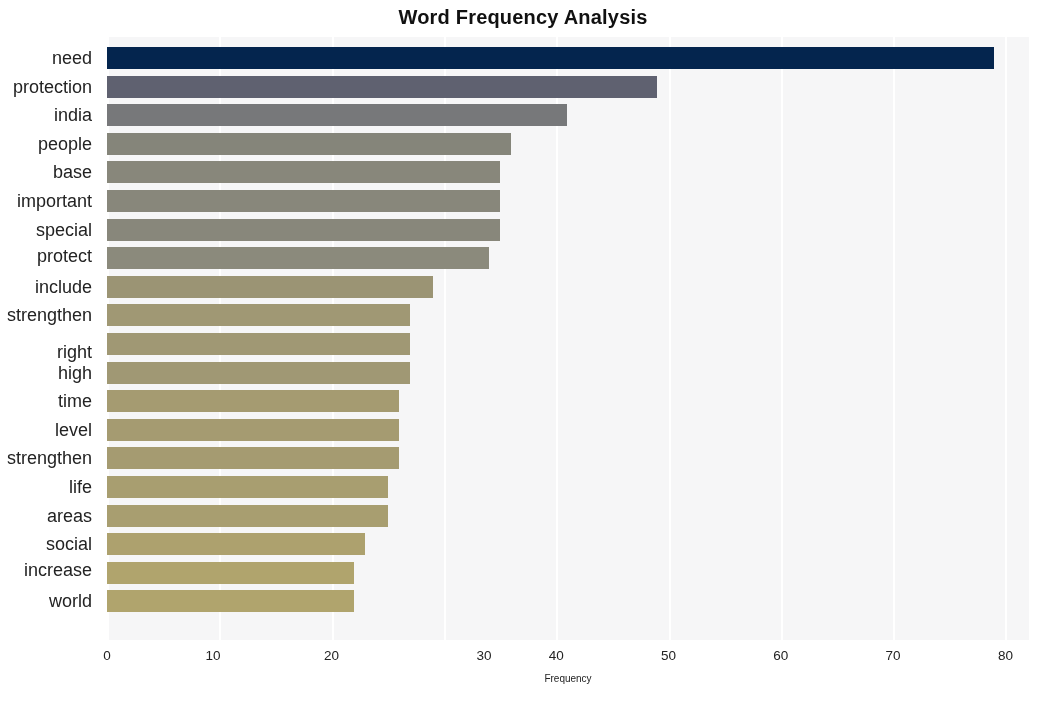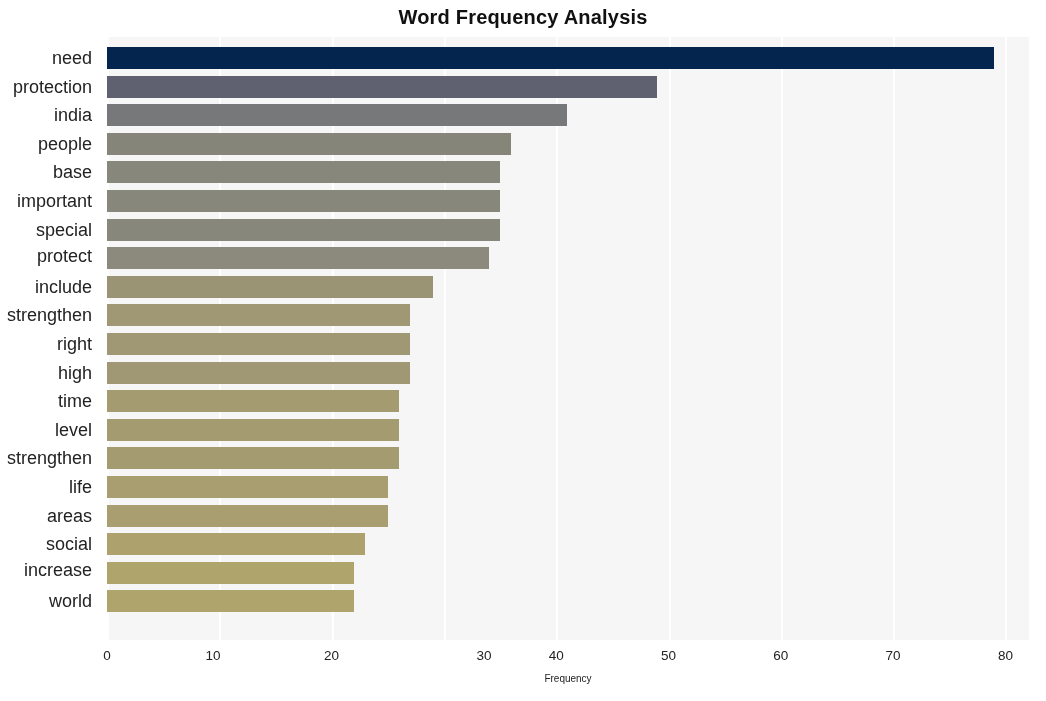--- a/index.html
+++ b/index.html
@@ -163,21 +163,21 @@
       <div class="ylabel" style="top: 13px;">need</div>
       <div class="ylabel" style="top: 41.6px;">protection</div>
       <div class="ylabel" style="top: 70.2px;">india</div>
       <div class="ylabel" style="top: 98.8px;">people</div>
       <div class="ylabel" style="top: 127.4px;">base</div>
       <div class="ylabel" style="top: 156px;">important</div>
       <div class="ylabel" style="top: 184.6px;">special</div>
       <div class="ylabel" style="top: 211px;">protect</div>
       <div class="ylabel" style="top: 241.8px;">include</div>
       <div class="ylabel" style="top: 270.4px;">strengthen</div>
-      <div class="ylabel" style="top: 299px;">right</div>
+      <div class="ylabel" style="top: 307px;">right</div>
       <div class="ylabel" style="top: 327.6px;">high</div>
       <div class="ylabel" style="top: 356.2px;">time</div>
       <div class="ylabel" style="top: 384.8px;">level</div>
       <div class="ylabel" style="top: 413.4px;">strengthen</div>
       <div class="ylabel" style="top: 442px;">life</div>
       <div class="ylabel" style="top: 470.6px;">areas</div>
       <div class="ylabel" style="top: 499.2px; padding-left: 36px;">social</div>
       <div class="ylabel" style="top: 525px;">increase</div>
       <div class="ylabel" style="top: 556.4px;">world</div>
     </div>

